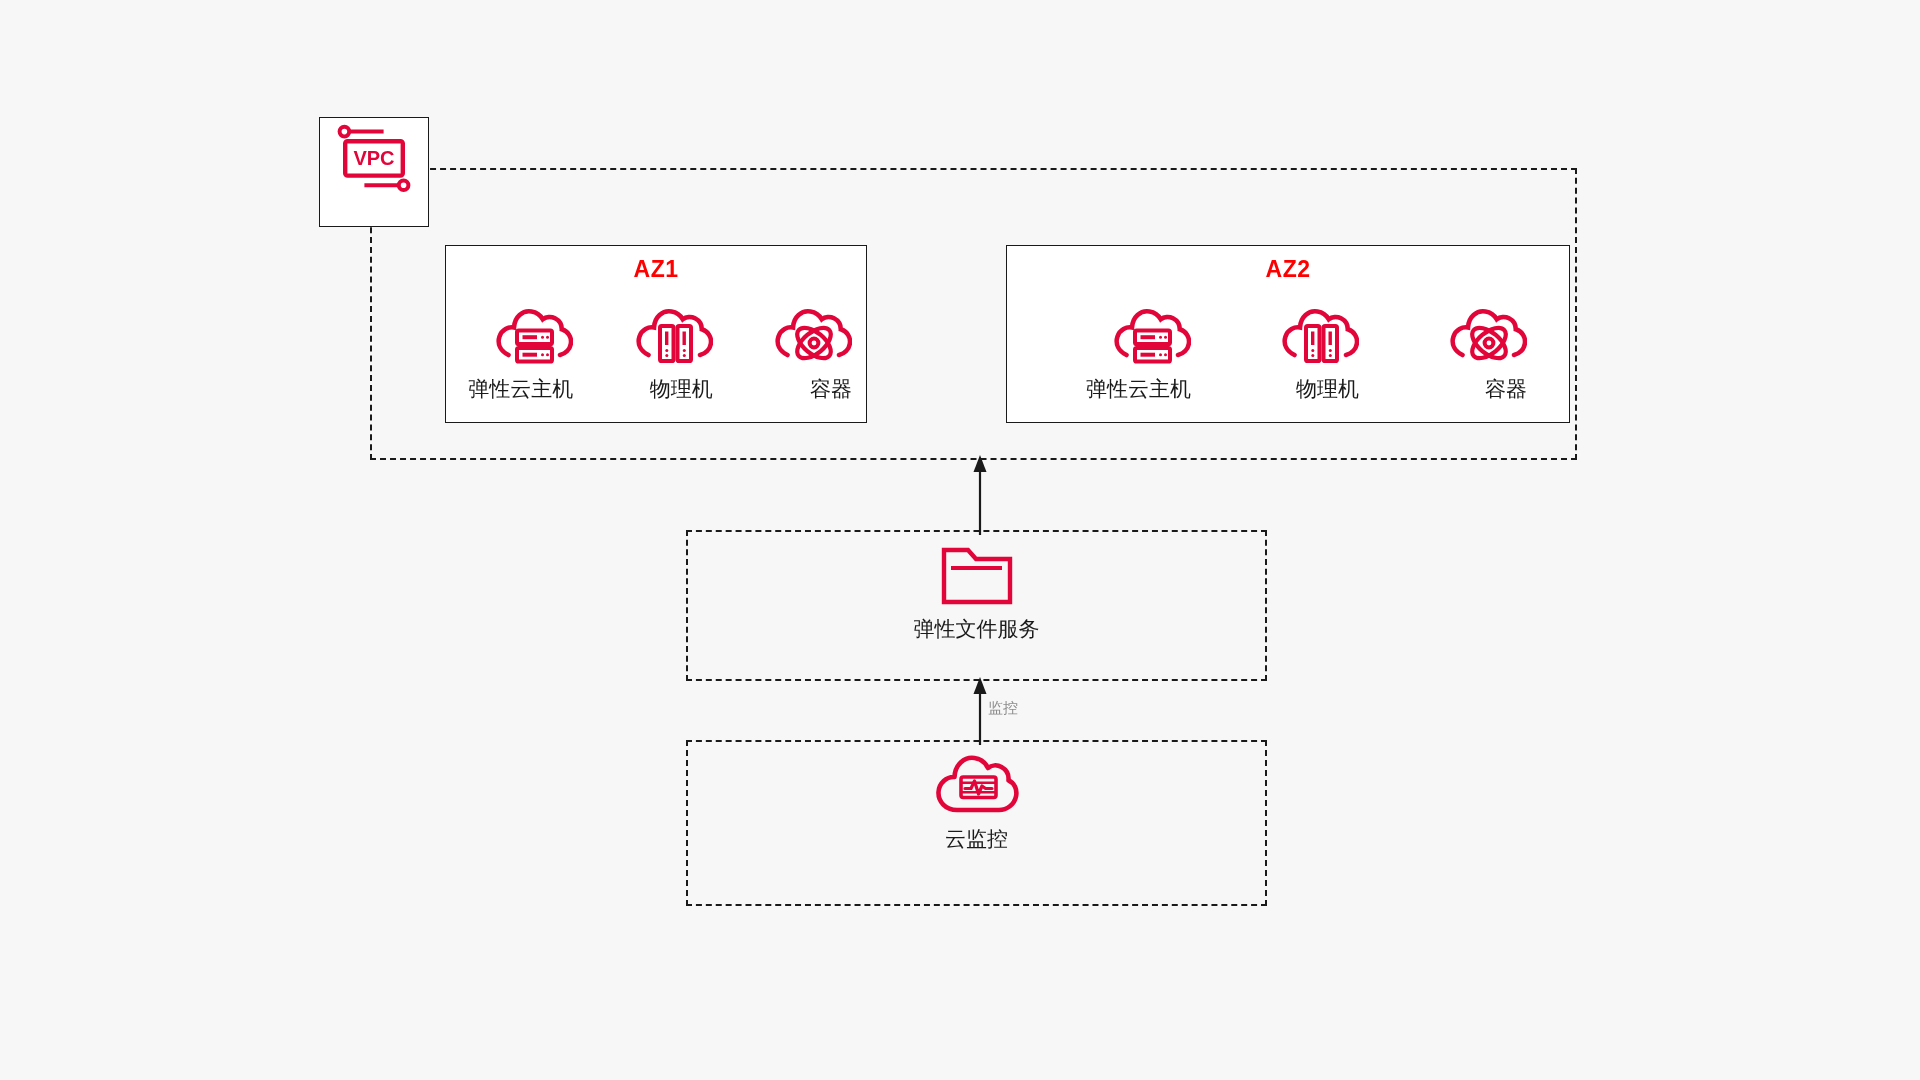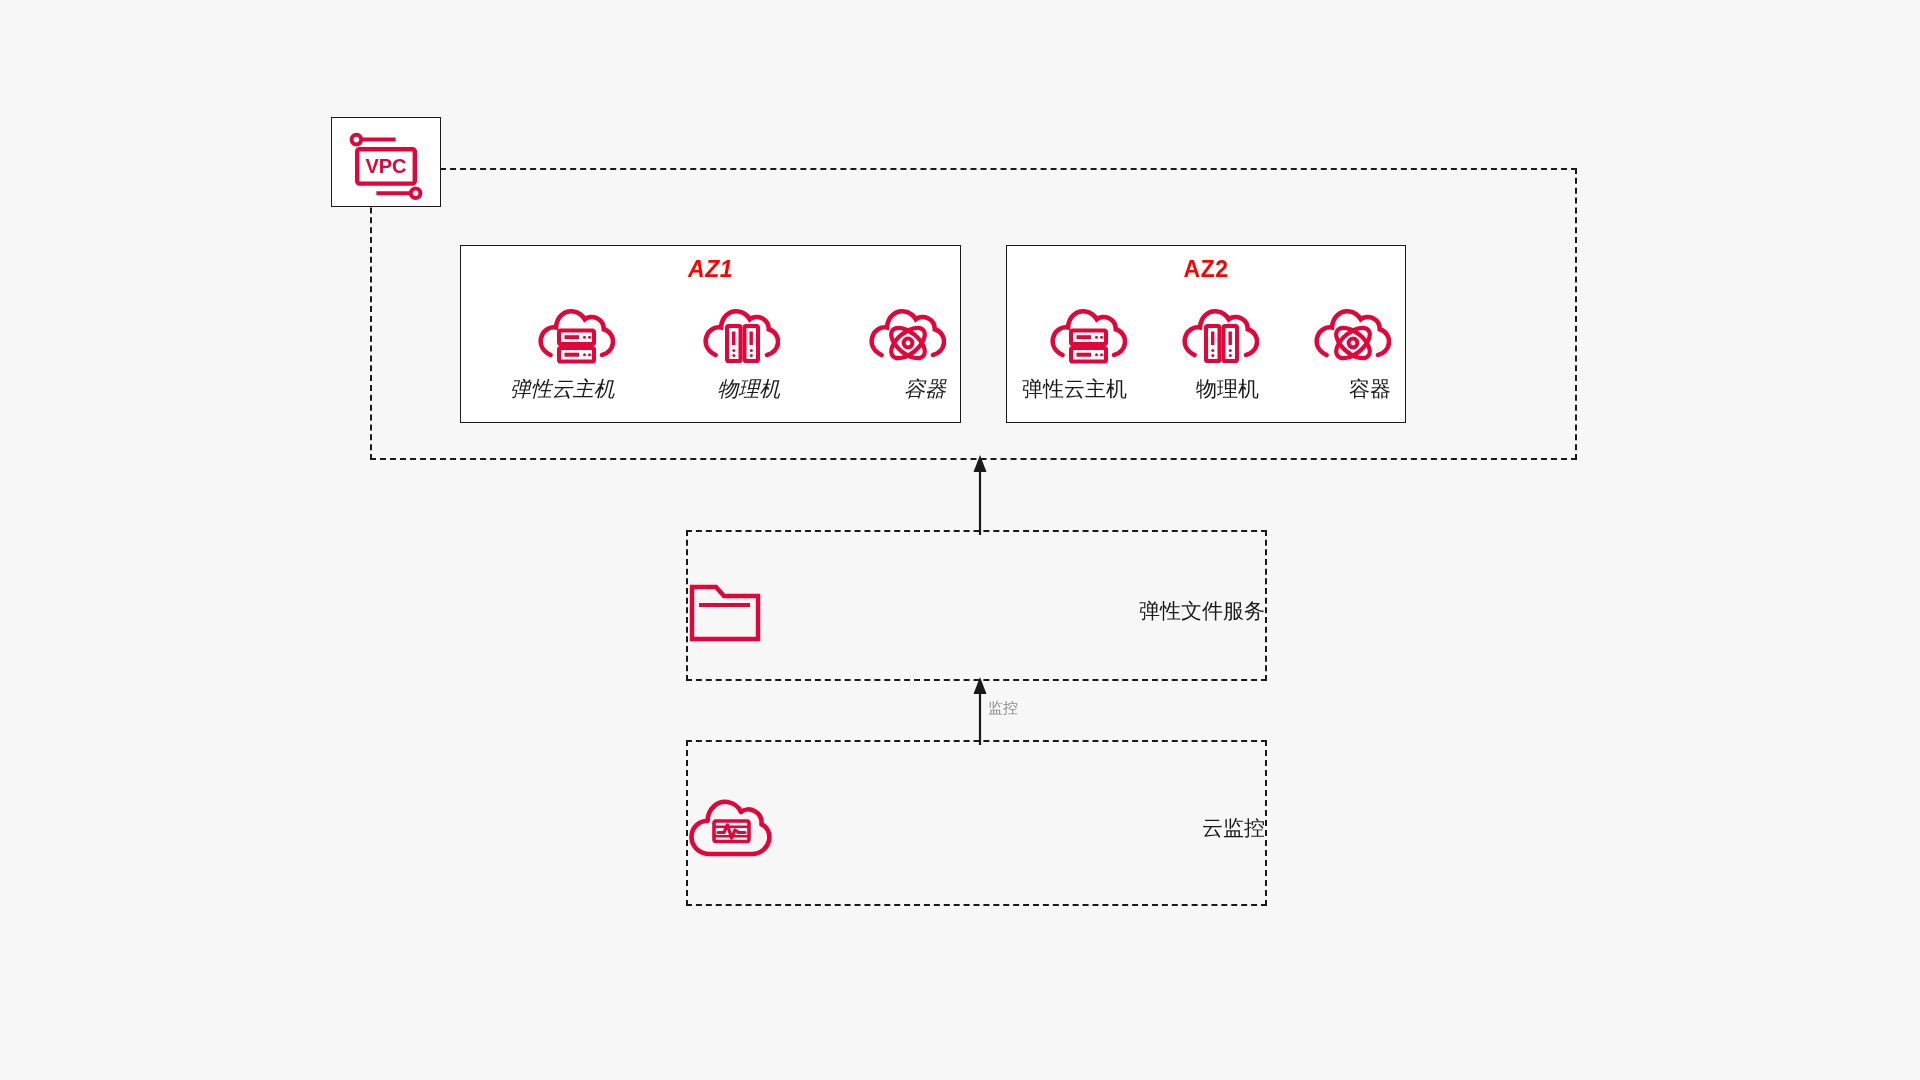--- a/index.html
+++ b/index.html
@@ -33,44 +33,43 @@
     box-sizing: border-box;
     background: transparent;
   }
 
   
   .vpc-box {
     position: absolute;
     left: 319px;
     top: 117px;
     width: 110px;
-    height: 90px;
+    height: 110px;
     border: 1.6px solid #1a1a1a;
     background: #ffffff;
     box-sizing: border-box;
     display: flex;
-    align-items: flex-end;
+    align-items: flex-start;
     justify-content: center;
     z-index: 5;
-    margin-left: 12px;
   }
   .vpc-icon { width: 80px; height: 80px; display:block; }
 
   
   .az-box {
     position: absolute;
     top: 245px;
     height: 178px;
     border: 1.6px solid #1a1a1a;
     background: #ffffff;
     box-sizing: border-box;
     z-index: 3;
   }
-  #az1-box { left: 460px;  width: 501px; font-style: italic; }
-  #az2-box { left: 1006px; width: 400px; }
+  #az1-box { left: 445px;  width: 422px; }
+  #az2-box { left: 1006px; width: 564px; }
 
   .az-title {
     position: absolute;
     top: 12px;
     left: 0; right: 0;
     text-align: center;
     font-size: 23px;
     font-weight: 700;
     color: #ff0000;
     letter-spacing: 0.5px;
@@ -110,23 +109,23 @@
 
   
   .panel {
     position: absolute;
     left: 686px;
     width: 581px;
     border: 2px dashed #1a1a1a;
     box-sizing: border-box;
     background: transparent;
     display: flex;
-    flex-direction: row;
+    flex-direction: column;
     align-items: center;
-    justify-content: space-between;
+    justify-content: flex-start;
   }
   #efs-panel   { top: 530px; height: 151px; }
   #cloudeye-panel { top: 740px; height: 166px; }
 
   .panel .svg-wrap {
     height: 74px;
     display: flex;
     align-items: flex-end;
     justify-content: center;
   }

